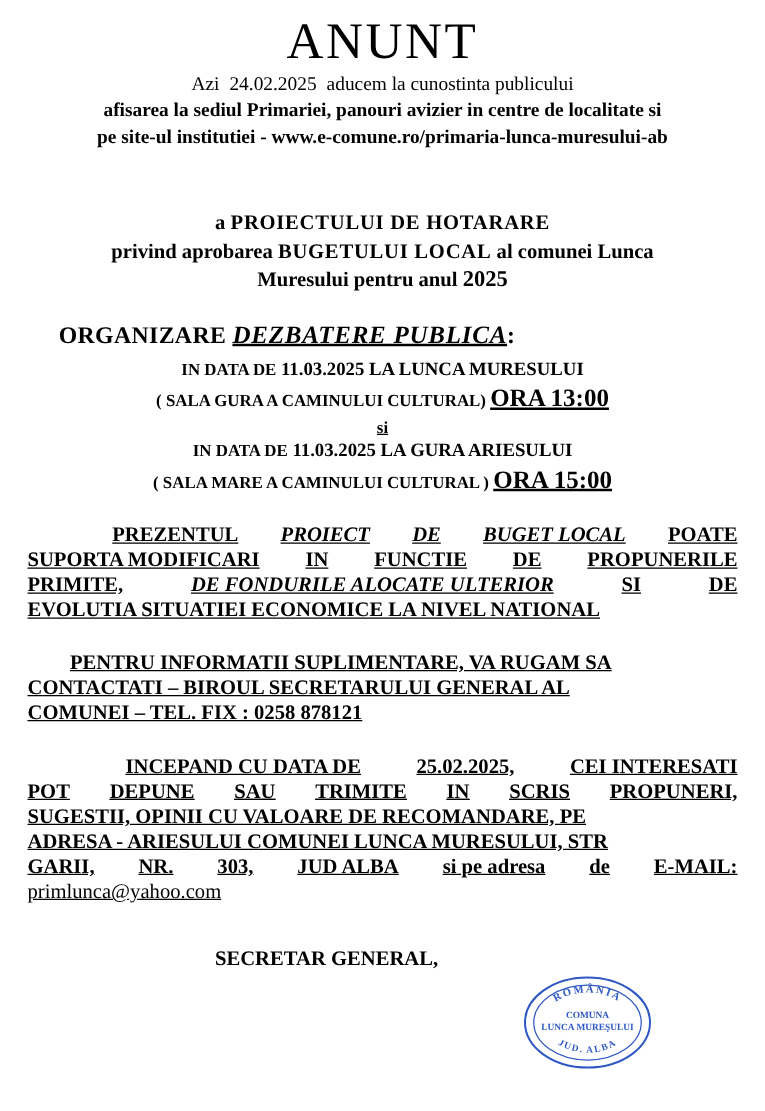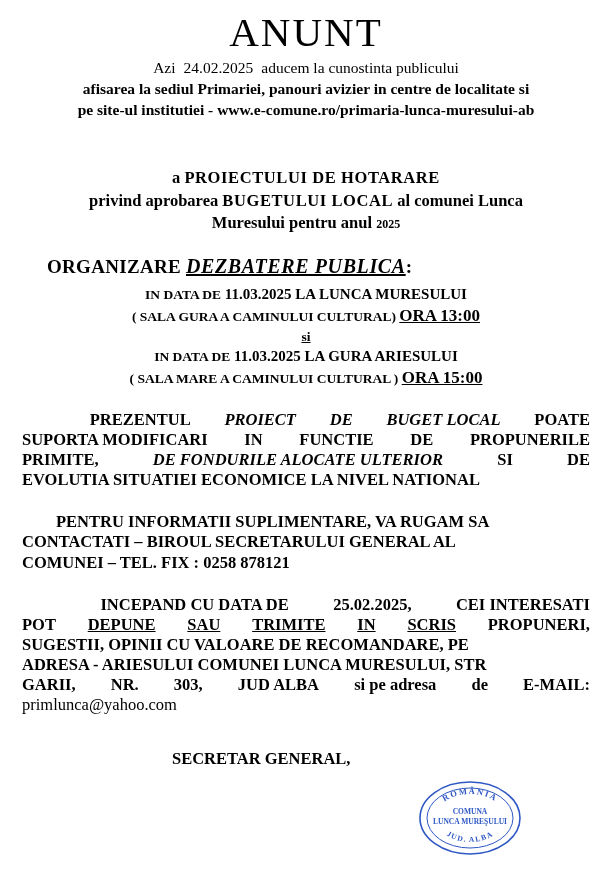--- a/index.html
+++ b/index.html
@@ -59,39 +59,39 @@
     font-size: 20px;
     letter-spacing: 0.6px;
   }
 
   .center-row {
     text-align: center;
     font-weight: bold;
     margin: 3px 0;
   }
   .sz15 { font-size: 15px; }
-  .sz14 { font-size: 17px; }
+  .sz14 { font-size: 20px; }
   .sz13 { font-size: 13.5px; }
   .u { text-decoration: underline; }
   .mid-si {
     text-align: center;
     font-weight: bold;
     font-size: 13.5px;
     text-decoration: underline;
     margin: 2px 0;
   }
 
   .para {
     font-weight: bold;
     font-size: 16.5px;
     line-height: 1.22;
     text-align: justify;
     margin: 0;
   }
-  .para-block { margin-top: 22px; }
+  .para-block { margin-top: 22px; text-decoration: underline; }
   .indent { display: inline-block; width: 34px; }
   .ital { font-style: italic; }
 
   .justify-spread {
     display: flex;
     justify-content: space-between;
   }
 
   .signature {
     margin-top: 34px;
@@ -127,21 +127,21 @@
       <span>a</span>
       <span class="spaced">PROIECTULUI DE HOTARARE</span>
     </div>
     <div class="intro-line b" style="font-size:16.5px;">
       <span>privind aprobarea</span>
       <span class="spaced">BUGETULUI LOCAL</span>
       <span>al comunei Lunca</span>
     </div>
     <div class="intro-line b" style="font-size:16.5px;">
       <span>Muresului pentru anul</span>
-      <span style="font-size:12px;">2025</span>
+      <span style="font-size:18px;">2025</span>
     </div>
   </div>
 
   <div class="organizare">
     <span>ORGANIZARE</span>
     <span class="ital-u">DEZBATERE PUBLICA</span><span>:</span>
   </div>
 
   <div class="center-row sz15" style="margin-top:8px;">
     <span class="sz13">IN DATA DE</span>

